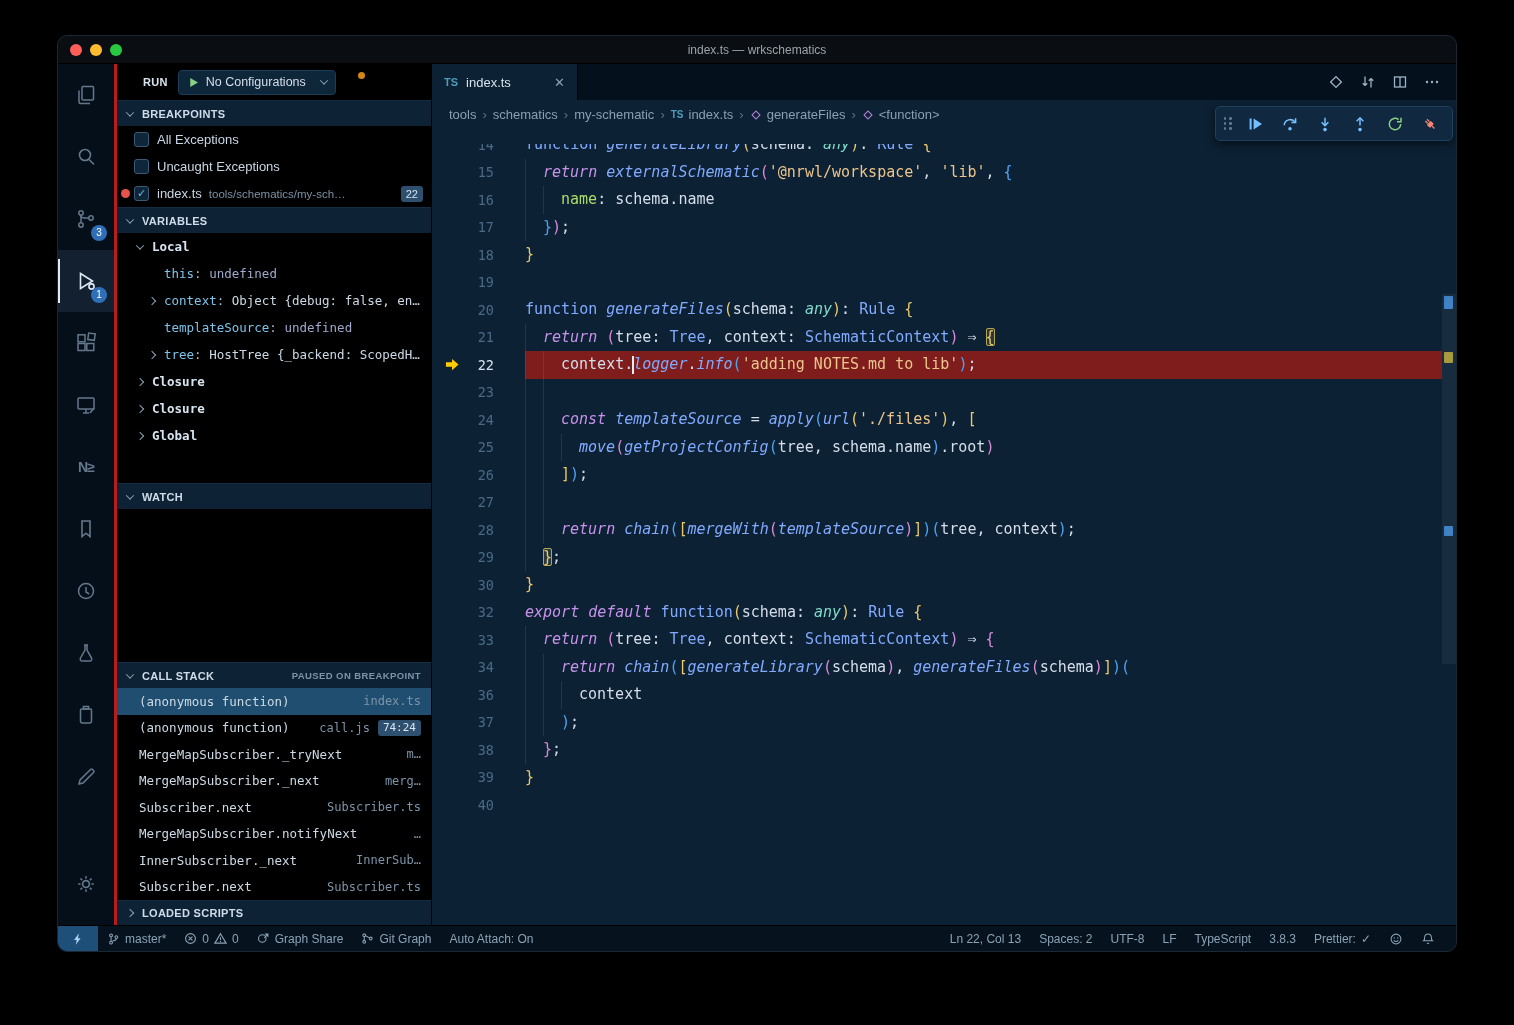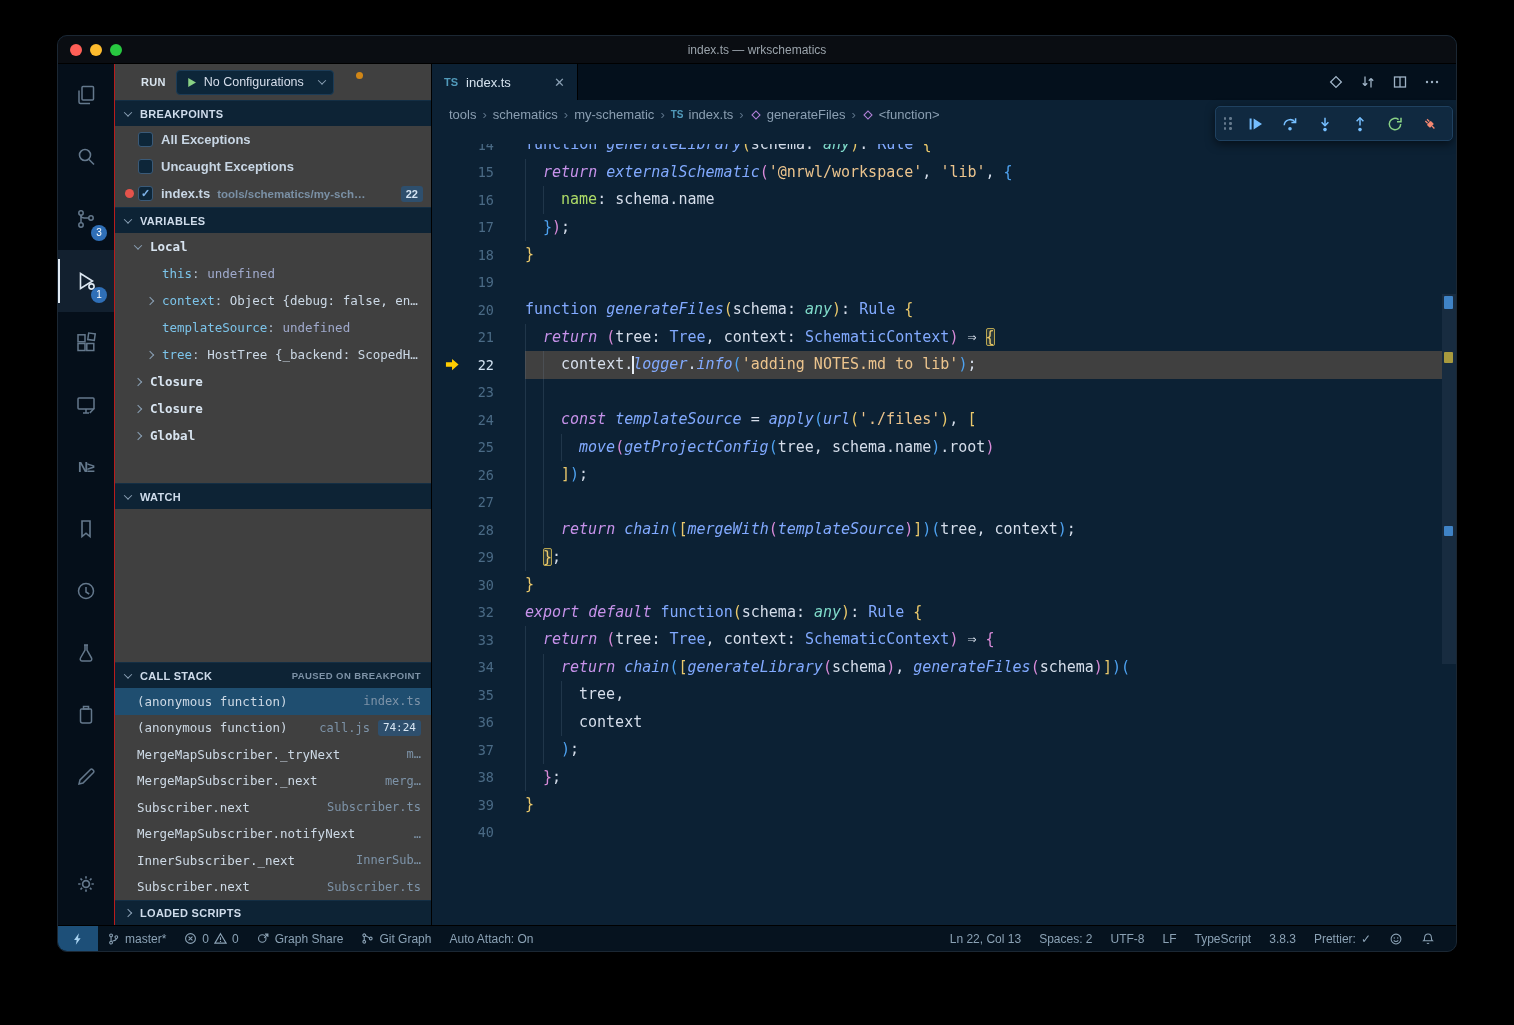--- a/index.html
+++ b/index.html
@@ -26,35 +26,35 @@
   
   .activitybar { flex:0 0 56px; background:#050f1a; display:flex; flex-direction:column; align-items:center; }
   .ab-item { position:relative; width:56px; height:62px; display:flex; align-items:center; justify-content:center; color:#64788c; cursor:pointer; }
   .ab-item svg { stroke:currentColor; }
   .ab-item.active { color:#dce7f1; background:rgba(100,140,180,.14); }
   .ab-item.active::before { content:""; position:absolute; left:0; top:9px; bottom:9px; width:2px; background:#e2ebf3; }
   .ab-item.bottom { margin-top:auto; margin-bottom:10px; }
   .ab-text { font-weight:700; font-size:14px; letter-spacing:-1px; }
   .ab-badge { position:absolute; right:7px; bottom:9px; min-width:16px; height:16px; border-radius:8px; background:#2f6fb7; color:#fff; font-size:10px; line-height:16px; text-align:center; padding:0 3px; }
   
-  .sidebar { flex:0 0 318px; background:#404040; border-left:1px solid #b91c1c; border-right:1px solid #000; display:flex; flex-direction:column; min-height:0; color:#c6d4e2; }
+  .sidebar { flex:0 0 318px; background:#000000; border-left:3px solid #b91c1c; border-right:1px solid #000; display:flex; flex-direction:column; min-height:0; color:#c6d4e2; }
   .runbar { flex:0 0 36px; display:flex; align-items:center; gap:10px; padding:0 12px 0 26px; }
   .run-label { font-size:11px; font-weight:700; color:#d9e4ee; letter-spacing:.3px; }
   .run-dd { height:25px; flex:0 0 158px; background:#0d2639; border:1px solid #1c3c57; border-radius:4px; display:flex; align-items:center; gap:6px; padding:0 8px; font-size:12.5px; color:#d6deeb; cursor:pointer; }
   .run-dd .lbl { flex:1; white-space:nowrap; overflow:hidden; }
   .iconbtn { background:none; border:none; padding:0; color:#c0cedb; position:relative; display:flex; align-items:center; cursor:pointer; }
   .gear-dot::after { content:""; position:absolute; right:-2px; top:-2px; width:7px; height:7px; border-radius:50%; background:#d18616; }
   .sec-h { flex:0 0 26px; display:flex; align-items:center; padding:0 10px; background:#0d2335; border-top:1px solid #132e44; font-size:11px; font-weight:700; color:#cfdceb; letter-spacing:.3px; cursor:pointer; }
   .sec-h .status { margin-left:auto; font-size:9.5px; font-weight:700; color:#7e93a7; letter-spacing:.4px; }
   .chev { display:inline-block; width:6px; height:6px; border-right:1.4px solid #8aa0b5; border-bottom:1.4px solid #8aa0b5; margin-right:9px; flex:0 0 auto; }
   .chev.down { transform:rotate(45deg) translate(-1px,-1px); }
   .chev.right { transform:rotate(-45deg); }
   .chev-spacer { display:inline-block; width:15px; flex:0 0 15px; }
   
-  .bp-row { height:27px; display:flex; align-items:center; padding-left:6px; font-size:13px; color:#c8d6e4; cursor:pointer;font-weight:bold; }
+  .bp-row { height:27px; display:flex; align-items:center; padding-left:0; font-size:13px; color:#c8d6e4; cursor:pointer; }
   .bp-dot { width:17px; flex:0 0 17px; display:flex; justify-content:center; }
   .bp-dot i { width:9px; height:9px; border-radius:50%; background:#e5534b; }
   .cb { flex:0 0 15px; width:15px; height:15px; border:1px solid #3a5a78; border-radius:3px; background:#0d2639; color:#7db2e8; font-size:11px; line-height:13px; text-align:center; margin-right:8px; }
   .bp-path { font-size:11.5px; color:#7a90a5; margin-left:7px; overflow:hidden; text-overflow:ellipsis; white-space:nowrap; flex:1; }
   .bp-badge { background:#2e4f6d; color:#d3e3f2; font-size:11px; border-radius:3px; padding:0 5px; line-height:16px; margin:0 8px 0 4px; }
   
   .var-row { height:27px; display:flex; align-items:center; font-family:"DejaVu Sans Mono", monospace; font-size:12.5px; cursor:pointer; white-space:nowrap; overflow:hidden; }
   .var-row.lvl1 { padding-left:20px; }
   .var-row.lvl2 { padding-left:32px; }
   .scope-label { font-weight:700; color:#d8e4f0; }
@@ -82,21 +82,21 @@
   .bc-sep { color:#5a7186; margin:0 6px; }
   .bc-ts { color:#519aba; font-weight:700; font-size:10px; }
   .code-area { flex:1; position:relative; overflow:hidden; }
   .code-scroll { position:absolute; left:0; right:14px; top:-13px; }
   .cl { display:flex; height:27.5px; }
   .gutter { flex:0 0 93px; position:relative; display:flex; align-items:center; justify-content:flex-end; padding-right:31px; }
   .num { color:#4a6a85; font-family:"DejaVu Sans Mono", monospace; font-size:13.5px; }
   .num.cur { color:#d2e3f2; }
   .debug-arrow { position:absolute; left:13px; top:6px; display:flex; }
   .codepre { flex:1; margin:0; font-family:"DejaVu Sans Mono", monospace; font-size:15px; line-height:27.5px; white-space:pre; }
-  .cl.current .codepre { background:#404040; }
+  .cl.current .codepre { background:#7f1d1d; }
   .ig { display:inline-block; width:18px; height:27.5px; border-left:1px solid rgba(125,150,175,.18); vertical-align:top; }
   .tk { white-space:pre; }
   .p{color:#d6deeb} .kw{color:#c792ea;font-style:italic} .kb{color:#82aaff}
   .fn{color:#82aaff;font-style:italic} .ty{color:#82aaff} .tyi{color:#7fdbca;font-style:italic}
   .key{color:#addb67} .s{color:#ecc48d} .op{color:#d6deeb}
   .b1{color:#eac86b} .b2{color:#d88ad8} .b3{color:#4ea2f0}
   .mk{outline:1px solid rgba(230,200,90,.75); outline-offset:-1px; background:rgba(230,200,90,.14); border-radius:2px;}
   .caret{display:inline-block;width:2px;height:18px;margin:0 -1px;background:#e6ecf3;vertical-align:middle;}
   .ruler { position:absolute; right:0; top:0; bottom:0; width:14px; }
   .ruler-slider { position:absolute; left:0; right:0; background:rgba(180,205,225,.07); }
@@ -607,26 +607,20 @@
     <pre class="codepre"><span class="ig"></span><span class="tk kw">return</span><span class="tk p"> </span><span class="tk b2">(</span><span class="tk p">tree</span><span class="tk p">: </span><span class="tk ty">Tree</span><span class="tk p">, </span><span class="tk p">context</span><span class="tk p">: </span><span class="tk ty">SchematicContext</span><span class="tk b2">)</span><span class="tk p"> </span><span class="tk op">⇒</span><span class="tk p"> </span><span class="tk b2">{</span></pre>
   </div>
               <div class="cl">
     <div class="gutter">
                   <span class="num">34</span>
                 </div>
     <pre class="codepre"><span class="ig"></span><span class="ig"></span><span class="tk kw">return</span><span class="tk p"> </span><span class="tk fn">chain</span><span class="tk b3">(</span><span class="tk b1">[</span><span class="tk fn">generateLibrary</span><span class="tk b2">(</span><span class="tk p">schema</span><span class="tk b2">)</span><span class="tk p">, </span><span class="tk fn">generateFiles</span><span class="tk b2">(</span><span class="tk p">schema</span><span class="tk b2">)</span><span class="tk b1">]</span><span class="tk b3">)</span><span class="tk b3">(</span></pre>
   </div>
               <div class="cl">
     <div class="gutter">
-                  <span class="num">35</span>
-                </div>
-    <pre class="codepre"><span class="ig"></span><span class="ig"></span><span class="ig"></span><span class="tk p">tree</span><span class="tk p">,</span></pre>
-  </div>
-              <div class="cl">
-    <div class="gutter">
                   <span class="num">36</span>
                 </div>
     <pre class="codepre"><span class="ig"></span><span class="ig"></span><span class="ig"></span><span class="tk p">context</span></pre>
   </div>
               <div class="cl">
     <div class="gutter">
                   <span class="num">37</span>
                 </div>
     <pre class="codepre"><span class="ig"></span><span class="ig"></span><span class="tk b3">)</span><span class="tk p">;</span></pre>
   </div>

